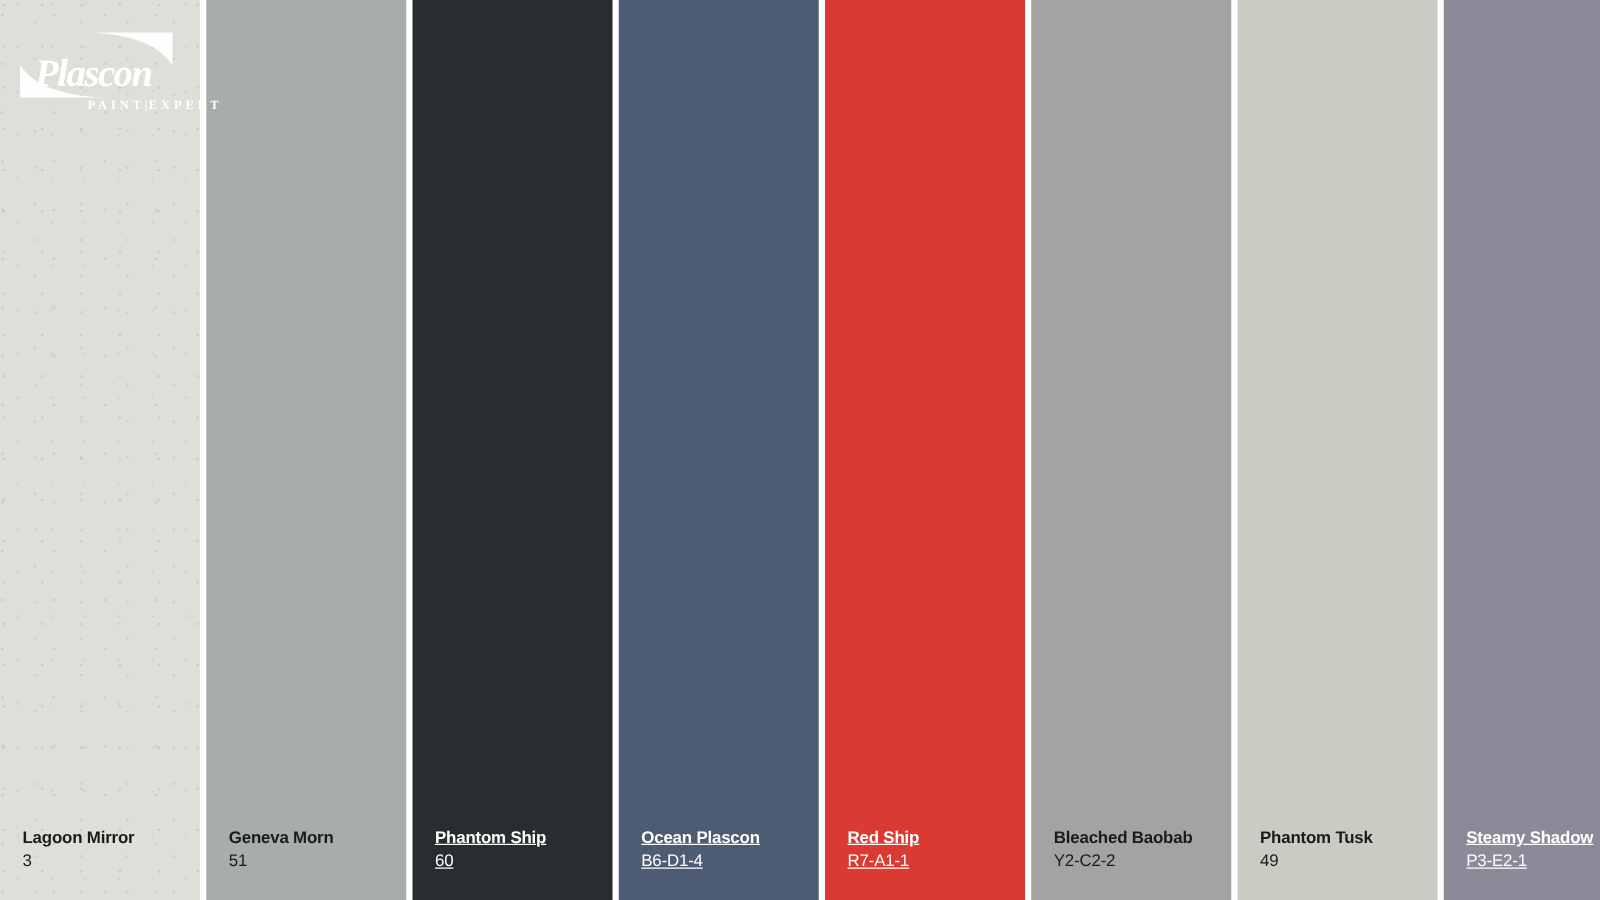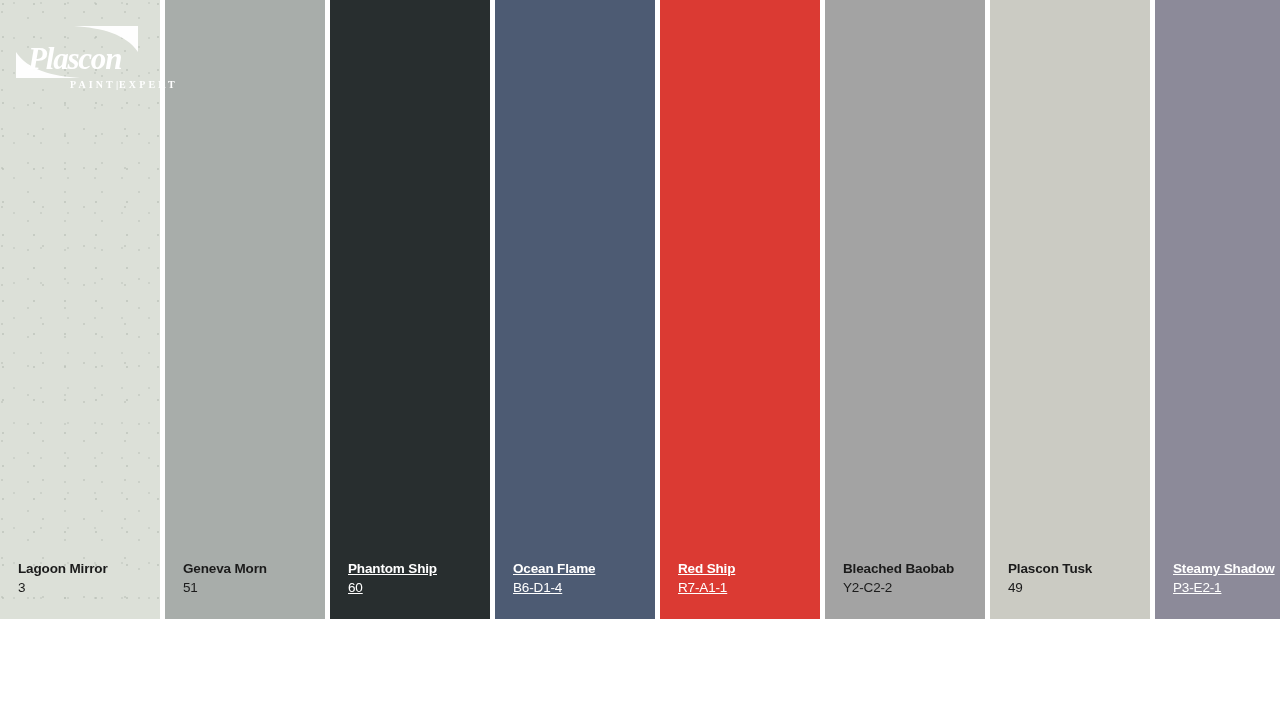--- a/index.html
+++ b/index.html
@@ -21,21 +21,21 @@
     height: 720px;
     background: #ffffff;
     display: flex;
     flex-direction: row;
     align-items: stretch;
   }
 
   .swatch {
     position: relative;
     width: 160px;
-    height: 619px;
+    height: 720px;
     flex: 0 0 160px;
     margin-right: 5px;
     box-sizing: border-box;
     overflow: hidden;
     padding-left: 12px;
   }
   .swatch:last-child {
     margin-right: 0;
   }
 
@@ -157,42 +157,42 @@
 
   <div class="swatch" style="background:#282E2F">
     <div class="swatch-caption caption-light">
       <div class="swatch-name">Phantom Ship</div>
       <div class="swatch-code">60</div>
     </div>
   </div>
 
   <div class="swatch" style="background:#4D5B73">
     <div class="swatch-caption caption-light">
-      <div class="swatch-name">Ocean Flame</div>
+      <div class="swatch-name">Ocean Plascon</div>
       <div class="swatch-code">B6-D1-4</div>
     </div>
   </div>
 
   <div class="swatch" style="background:#DB3A33">
     <div class="swatch-caption caption-light">
       <div class="swatch-name">Red Ship</div>
       <div class="swatch-code">R7-A1-1</div>
     </div>
   </div>
 
   <div class="swatch" style="background:#a3a3a3">
     <div class="swatch-caption caption-dark">
       <div class="swatch-name">Bleached Baobab</div>
       <div class="swatch-code">Y2-C2-2</div>
     </div>
   </div>
 
   <div class="swatch" style="background:#CBCBC3">
     <div class="swatch-caption caption-dark">
-      <div class="swatch-name">Plascon Tusk</div>
+      <div class="swatch-name">Phantom Tusk</div>
       <div class="swatch-code">49</div>
     </div>
   </div>
 
   <div class="swatch" style="background:#8C8A99">
     <div class="swatch-caption caption-light">
       <div class="swatch-name">Steamy Shadow</div>
       <div class="swatch-code">P3-E2-1</div>
     </div>
   </div>

